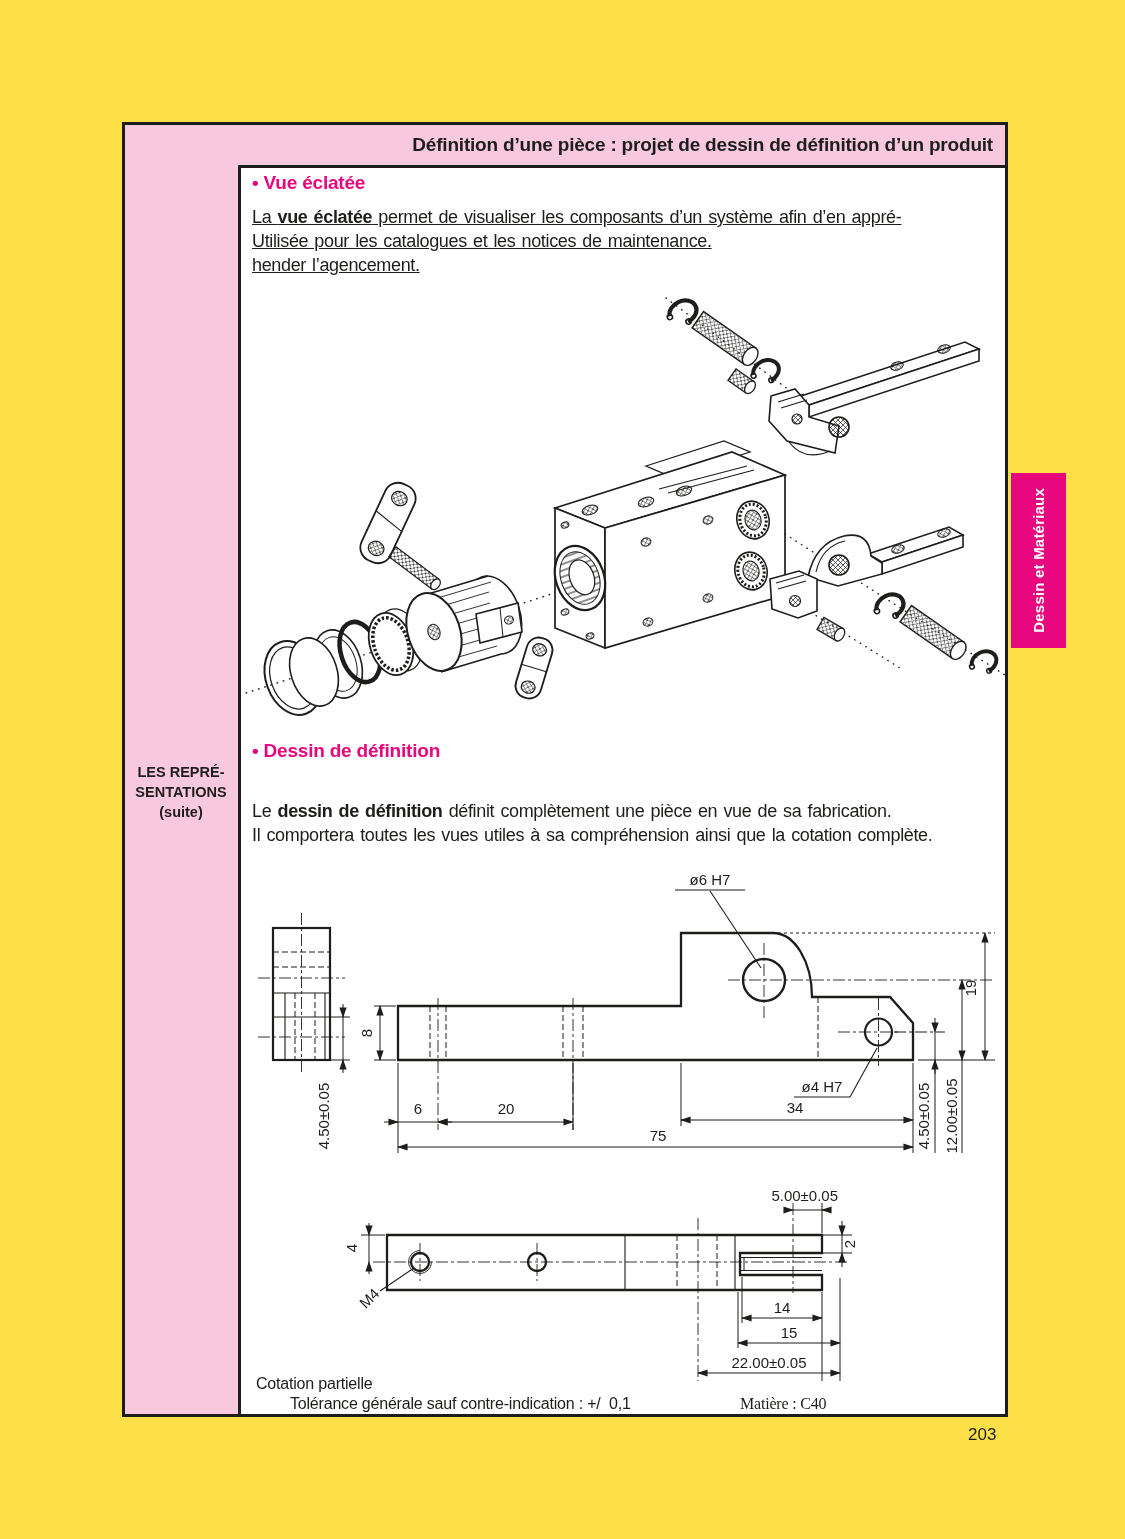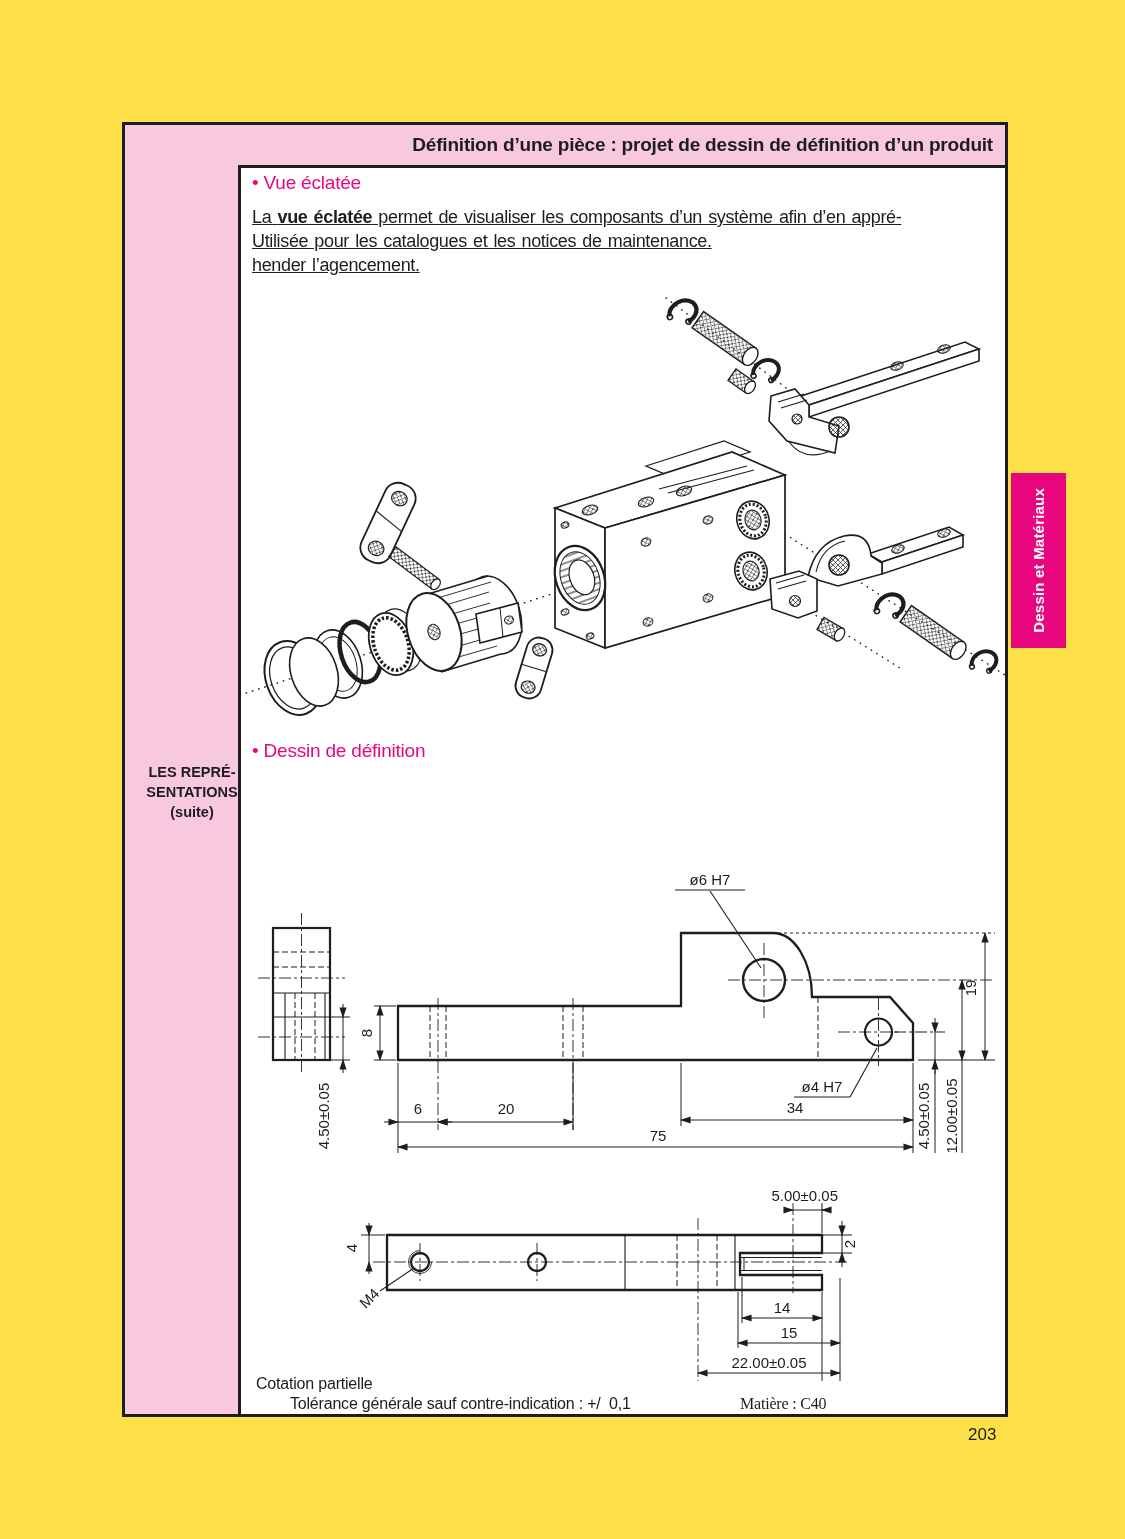--- a/index.html
+++ b/index.html
@@ -6,24 +6,24 @@
   .page{position:relative;width:1125px;height:1539px;background:#fde047;
         font-family:"Liberation Sans","DejaVu Sans",sans-serif;color:#1d1d1b;overflow:hidden;padding-left:34px;}
   .abs{position:absolute;}
   
   .frame{left:122px;top:122px;width:886px;height:1295px;border:3px solid #1d1d1b;box-sizing:border-box;background:#fff;}
   .header-band{left:122px;top:122px;width:886px;height:46px;box-sizing:border-box;
        border:3px solid #1d1d1b;background:#f8c8de;display:flex;align-items:center;justify-content:flex-end;padding-right:12px;}
   .header-band .title{font-size:19px;font-weight:bold;letter-spacing:-0.2px;}
   .sidebar{left:122px;top:165px;width:119px;height:1252px;box-sizing:border-box;background:#f8c8de;
        border-left:3px solid #1d1d1b;border-right:3px solid #1d1d1b;border-bottom:3px solid #1d1d1b;}
-  .sidebar-label{left:135px;top:762px;width:114px;text-align:center;font-weight:bold;font-size:14.5px;line-height:20px;}
+  .sidebar-label{left:124px;top:762px;width:114px;text-align:center;font-weight:bold;font-size:14.5px;line-height:20px;}
   .side-tab{left:1011px;top:473px;width:55px;height:175px;background:#e7067e;display:flex;align-items:center;justify-content:center;}
   .side-tab span{writing-mode:vertical-rl;transform:rotate(180deg);color:#fff;font-weight:bold;font-size:15px;letter-spacing:0.2px;}
-  .h-mag{font-size:19px;font-weight:normal;color:#e7067e;letter-spacing:-0.2px;}
+  .h-mag{font-size:19px;font-weight:bold;color:#e7067e;letter-spacing:-0.2px;}
   .para{font-size:18px;line-height:24px;letter-spacing:-0.35px;word-spacing:1.5px;width:750px;}
   .para .line{display:block;}
   .footer-text{font-size:16px;letter-spacing:-0.2px;white-space:pre-wrap;}
   .pagenum{font-size:17px;}
   svg text{font-family:"Liberation Sans","DejaVu Sans",sans-serif;font-size:15px;fill:#1d1d1b;}
 </style>
 </head>
 <body>
 
 <div class="page">
@@ -196,20 +196,24 @@
       <g transform="translate(296,388) rotate(17)">
         <rect x="-13" y="-31" width="26" height="62" rx="12" stroke-width="1.8"></rect>
         <path d="M-13 0 L13 0" fill="none" stroke-width="1"></path>
         <ellipse cx="0" cy="-19" rx="7" ry="6" fill="url(#xh)" stroke-width="1.2"></ellipse>
         <ellipse cx="0" cy="20" rx="7" ry="6" fill="url(#xh)" stroke-width="1.2"></ellipse>
       </g>
     </g>
   </svg>
 
   <div class="abs h-mag" style="left:252px;top:740px;">• Dessin de définition</div>
+  <div class="abs para" style="left:252px;top:799px;">
+    <span>Le </span><b>dessin de définition</b><span> définit complètement une pièce en vue de sa fabrication.</span>
+    <span class="line">Il comportera toutes les vues utiles à sa compréhension ainsi que la cotation complète.</span>
+  </div>
 
   <svg class="abs" style="left:238px;top:858px;" width="770" height="332" viewBox="0 0 770 332">
     <defs>
       <marker id="ar" viewBox="0 0 10 8" refX="9" refY="4" markerWidth="11" markerHeight="8.5" orient="auto-start-reverse">
         <path d="M0 0.6 L10 4 L0 7.4 Z" fill="#1d1d1b"></path>
       </marker>
     </defs>
     <g stroke="#1d1d1b" fill="none">
 
       <g>

